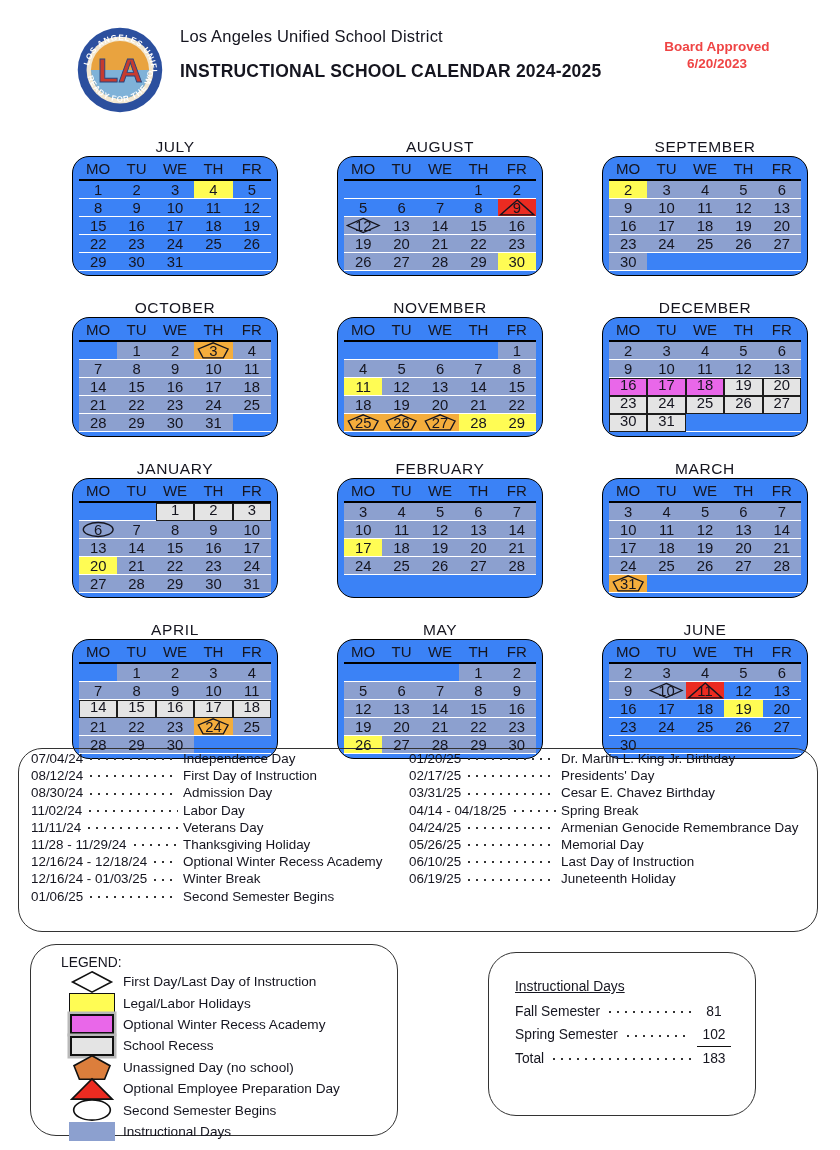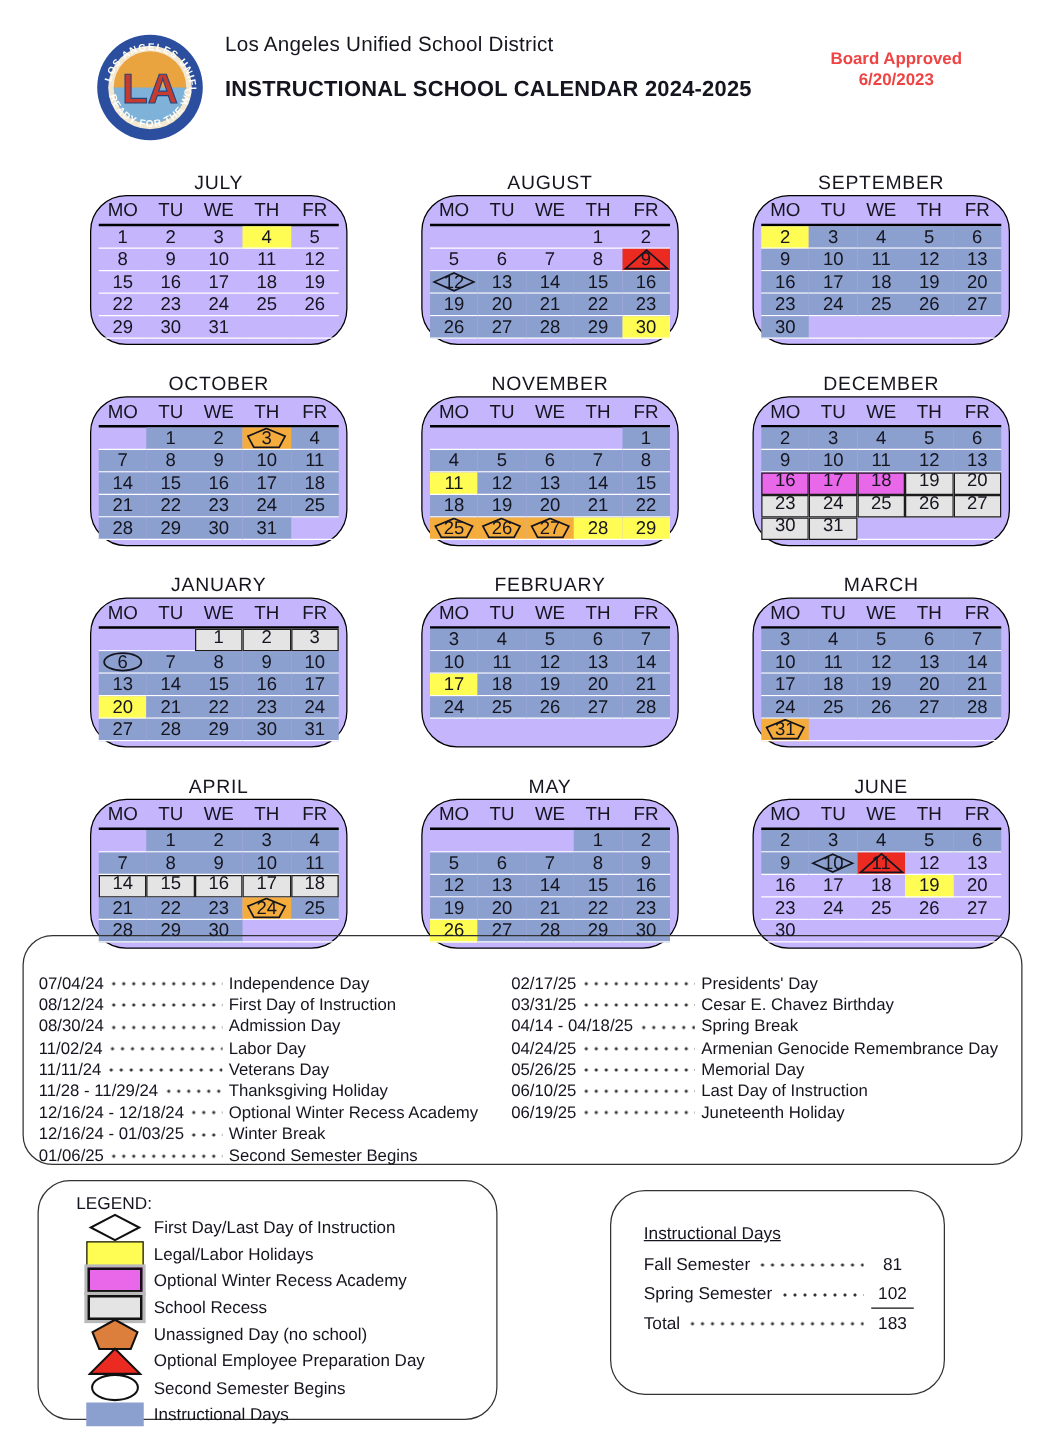--- a/index.html
+++ b/index.html
@@ -13,39 +13,39 @@
   .hdr-center{position:absolute;left:180px;top:27px;width:470px;}
   .hdr-org{font-size:16.5px;letter-spacing:.2px;}
   .hdr-title{font-size:17.5px;font-weight:bold;letter-spacing:.2px;margin-top:15px;}
   .hdr-approved{position:absolute;right:38px;top:38px;width:170px;text-align:center;
     font-weight:bold;font-size:13.5px;line-height:17px;}
   
   .months-grid{position:absolute;top:117px;left:0;width:840px;
     display:grid;grid-template-columns:repeat(3,206px);column-gap:59px;row-gap:24px;
     padding-left:72px;box-sizing:border-box;margin-top:22px;}
   .mtitle{text-align:center;font-size:15.5px;letter-spacing:.6px;height:17px;line-height:16px;}
-  .mbox{border:1.6px solid #000;border-radius:29px;padding:2px 6px 4px 6px;height:112px;background:#c4b5fd;}
+  .mbox{border:1.6px solid #000;border-radius:17px;padding:2px 6px 4px 6px;height:112px;background:#3b82f6;}
   .mhead{display:grid;grid-template-columns:repeat(5,1fr);height:20px;line-height:19px;
     border-bottom:2.4px solid #000;text-align:center;font-size:15px;}
   .mrow{display:grid;grid-template-columns:repeat(5,1fr);}
   .dcell{position:relative;height:18px;line-height:18px;text-align:center;font-size:14.8px;
     box-sizing:border-box;border-bottom:1px solid #fff;}
   .dnum{position:relative;z-index:2;}
   .t-i{background:var(--blue);}
   .t-h{background:var(--yellow);}
   .t-u{background:var(--orange);}
   .t-p{background:var(--red);}
   .t-w{background:var(--magenta);border:1.8px solid #1c1c1c;line-height:13.5px;}
   .t-r{background:var(--gray);border:1.8px solid #1c1c1c;line-height:13.5px;}
   .shape-svg{position:absolute;left:0;top:0;width:100%;height:100%;z-index:1;}
   .shape-svg polygon,.shape-svg ellipse{fill:none;stroke:#15151f;stroke-width:1.5;}
   
   .keydates{position:absolute;left:18px;top:748px;width:800px;height:184px;
     border:1.6px solid #333;border-radius:24px;box-sizing:border-box;
-    padding:29px 10px 6px 12px;display:flex;font-size:13.4px;line-height:17.2px;}
+    padding:1px 10px 6px 12px;display:flex;font-size:13.4px;line-height:17.2px;}
   .kd-col{flex:0 0 378px;display:flex;flex-direction:column;}
   .kd-col.right{flex:1;}
   .kd-row{display:flex;align-items:stretch;}
   .kd-pre{flex:0 0 152px;display:flex;}
   .kd-date{white-space:pre;}
   .kd-leader{flex:1;margin:0 5px 0 4px;
     background-image:radial-gradient(circle,#333 1.1px,transparent 1.4px);
     background-size:8px 8px;background-position:0 56%;background-repeat:repeat-x;}
   .kd-label{white-space:pre;}
   
@@ -749,20 +749,27 @@
         <span class="kd-pre">
           <span class="kd-date">01/06/25</span>
           <span class="kd-leader"></span>
         </span>
         <span class="kd-label">Second Semester Begins</span>
       </div>
     </div>
   <div class="kd-col right">
       <div class="kd-row">
         <span class="kd-pre">
+          <span class="kd-date">01/20/25</span>
+          <span class="kd-leader"></span>
+        </span>
+        <span class="kd-label">Dr. Martin L. King Jr. Birthday</span>
+      </div>
+      <div class="kd-row">
+        <span class="kd-pre">
           <span class="kd-date">02/17/25</span>
           <span class="kd-leader"></span>
         </span>
         <span class="kd-label">Presidents' Day</span>
       </div>
       <div class="kd-row">
         <span class="kd-pre">
           <span class="kd-date">03/31/25</span>
           <span class="kd-leader"></span>
         </span>

